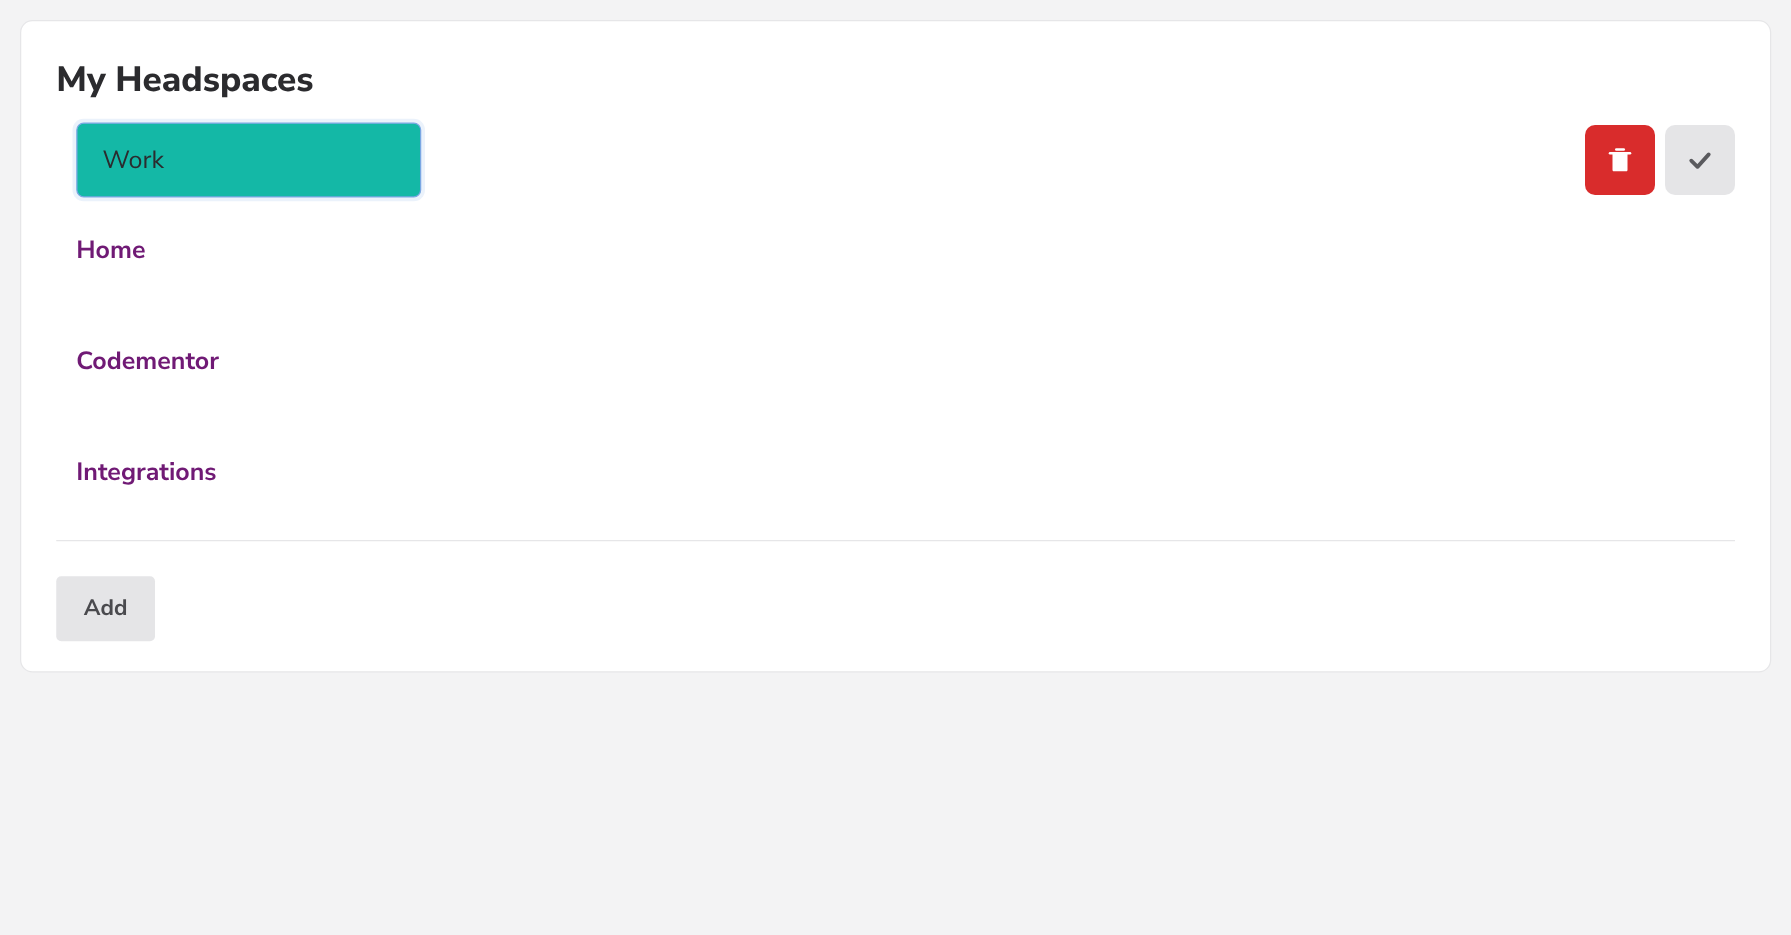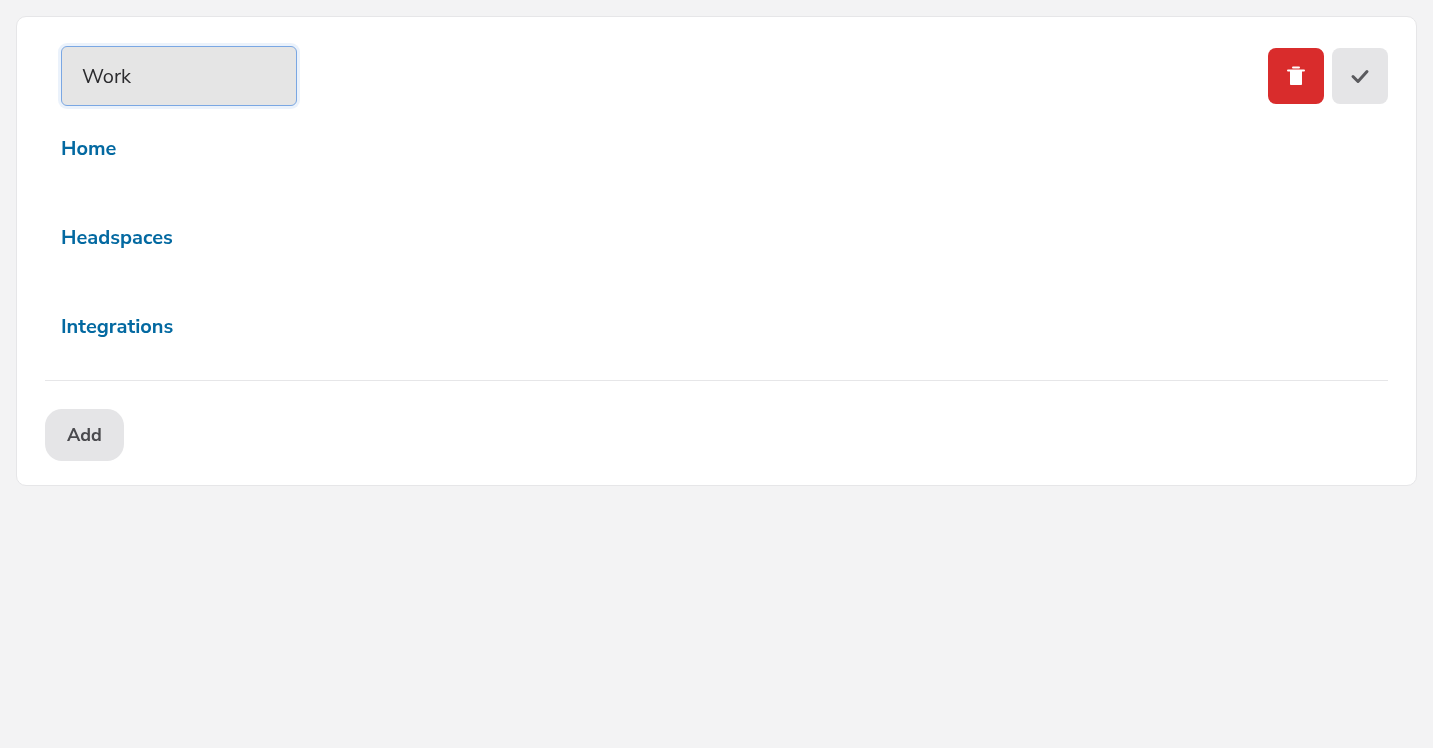--- a/index.html
+++ b/index.html
@@ -39,31 +39,31 @@
       padding-left: 16px;
     }
     .item-row {
       display: flex;
       align-items: center;
       justify-content: space-between;
       min-height: 62px;
       margin-bottom: 28px;
     }
     .item-edit-input {
-      width: 236px;
+      width: 276px;
       height: 60px;
       font-size: 20px;
       font-weight: 400;
       color: #2b2b2e;
       padding: 0 20px;
       border: 1px solid #7aa7e3;
       border-radius: 6px;
       outline: none;
       box-shadow: 0 0 0 3px rgba(122,167,227,0.15);
-      background: #e5e5e5;
+      background: #14b8a6;
       font-family: inherit;
     }
     .item-actions {
       display: flex;
       gap: 8px;
     }
     .btn-square {
       width: 56px;
       height: 56px;
       border: none;
@@ -75,54 +75,55 @@
     }
     .btn-danger {
       background: #d92c2c;
     }
     .btn-secondary {
       background: #e5e5e7;
     }
     .item-label {
       font-size: 20px;
       font-weight: 700;
-      color: #0369a1;
+      color: #701a75;
       cursor: pointer;
     }
     .static-item {
       margin-bottom: 62px;
     }
     .static-item:last-of-type {
       margin-bottom: 40px;
     }
     .divider {
       border: none;
       border-top: 1px solid #e6e6e8;
       margin: 0 0 28px 0;
     }
     .add-btn {
       background: #e5e5e7;
       border: none;
       color: #4a4a4e;
       font-size: 18px;
       font-weight: 700;
       padding: 14px 22px;
-      border-radius: 17px;
+      border-radius: 4px;
       cursor: pointer;
       font-family: inherit;
     }
     .icon-svg {
       display: block;
     }
   </style>
 </head>
 <body>
 
 <div class="card">
 
+  <h1 class="card-title">My Headspaces</h1>
 
   <div class="list">
 
     <div class="item-row">
       <input type="text" class="item-edit-input" value="Work" style="">
       <div class="item-actions">
         <button class="btn-square btn-danger">
           <span>
             <svg class="icon-svg" width="20" height="22" viewBox="0 0 20 22" fill="none">
               <path d="M2 5.5H18" stroke="#ffffff" stroke-width="2" stroke-linecap="round"></path>
@@ -139,21 +140,21 @@
           </span>
         </button>
       </div>
     </div>
 
     <div class="static-item">
       <span class="item-label">Home</span>
     </div>
 
     <div class="static-item">
-      <span class="item-label">Headspaces</span>
+      <span class="item-label">Codementor</span>
     </div>
 
 
     <div class="static-item">
       <span class="item-label">Integrations</span>
     </div>
 
   </div>
 
   <hr class="divider">

